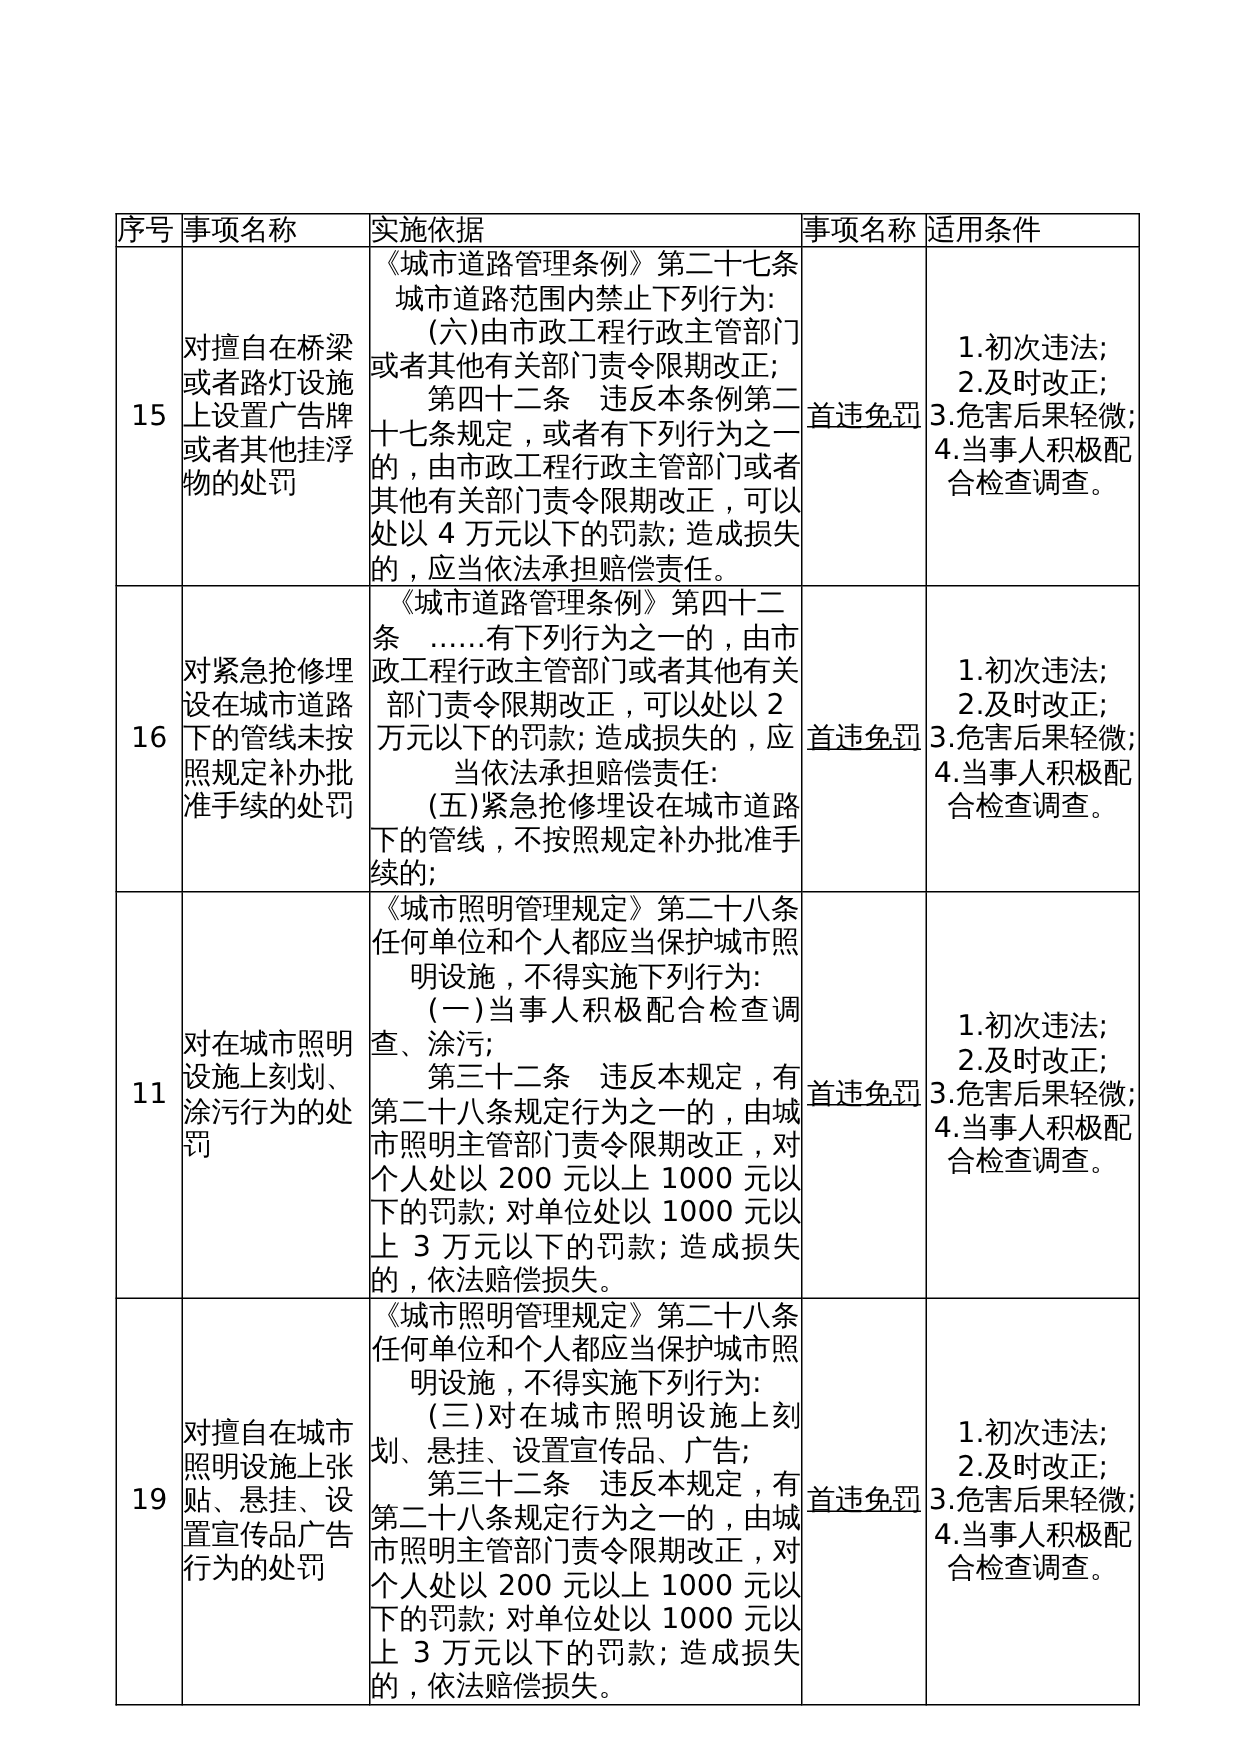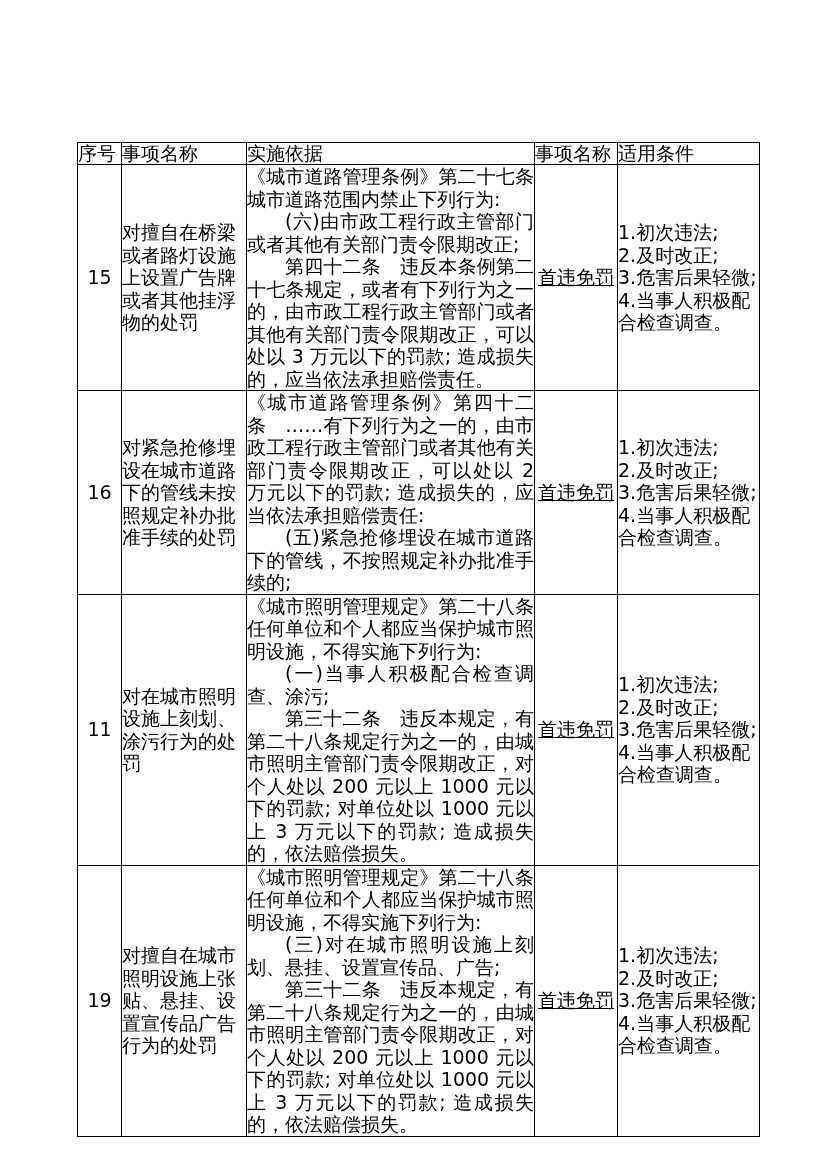--- a/index.html
+++ b/index.html
@@ -9,21 +9,21 @@
               border-collapse: collapse; table-layout: fixed; }
   table.doc td, table.doc th { border: 1.5px solid #000; padding: 0; font-weight: normal; }
   th { font-size: 19px; height: 21px; text-align: left; line-height: 21px; }
   td { font-size: 19px; line-height: 22.5px; vertical-align: middle; }
   td.num { text-align: center; }
   td.name { padding: 0 2px 0 3px; text-align: left; margin-top: 40px; }
   td.basis { padding: 0 3px 0 4px; text-align: justify; vertical-align: top; }
   td.exempt { text-align: center; text-decoration: underline; }
   td.cond { padding: 0 2px 0 3px; text-align: left; }
   .indent { text-indent: 2em; display: block; }
-  .line { display: block; }
+  .line { display: block; text-align: center; }
 </style>
 </head>
 <body>
 
 <table class="doc">
   <colgroup>
     <col style="width:44px">
     <col style="width:125px">
     <col style="width:288px">
     <col style="width:83px">
@@ -38,21 +38,21 @@
       <th>适用条件</th>
     </tr>
   </thead>
   <tbody>
     <tr style="height:222px">
       <td class="num">15</td>
       <td class="name">对擅自在桥梁或者路灯设施上设置广告牌或者其他挂浮物的处罚</td>
       <td class="basis">
         <span class="line">《城市道路管理条例》第二十七条　城市道路范围内禁止下列行为:</span>
         <span class="indent">(六)由市政工程行政主管部门或者其他有关部门责令限期改正;</span>
-        <span class="indent">第四十二条　违反本条例第二十七条规定，或者有下列行为之一的，由市政工程行政主管部门或者其他有关部门责令限期改正，可以处以 3 万元以下的罚款; 造成损失的，应当依法承担赔偿责任。</span>
+        <span class="indent">第四十二条　违反本条例第二十七条规定，或者有下列行为之一的，由市政工程行政主管部门或者其他有关部门责令限期改正，可以处以 4 万元以下的罚款; 造成损失的，应当依法承担赔偿责任。</span>
       </td>
       <td class="exempt">首违免罚</td>
       <td class="cond">
         <span class="line">1.初次违法;</span>
         <span class="line">2.及时改正;</span>
         <span class="line">3.危害后果轻微;</span>
         <span class="line">4.当事人积极配合检查调查。</span>
       </td>
     </tr>
     <tr style="height:157px">

